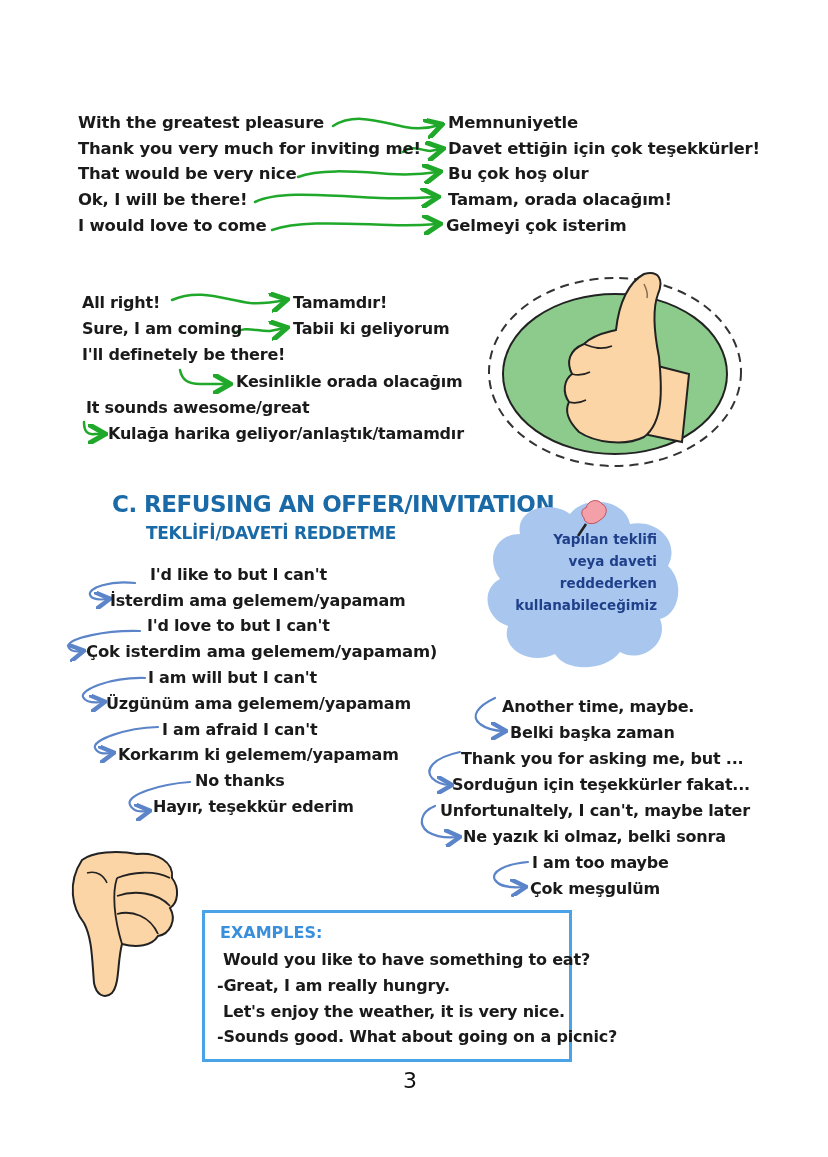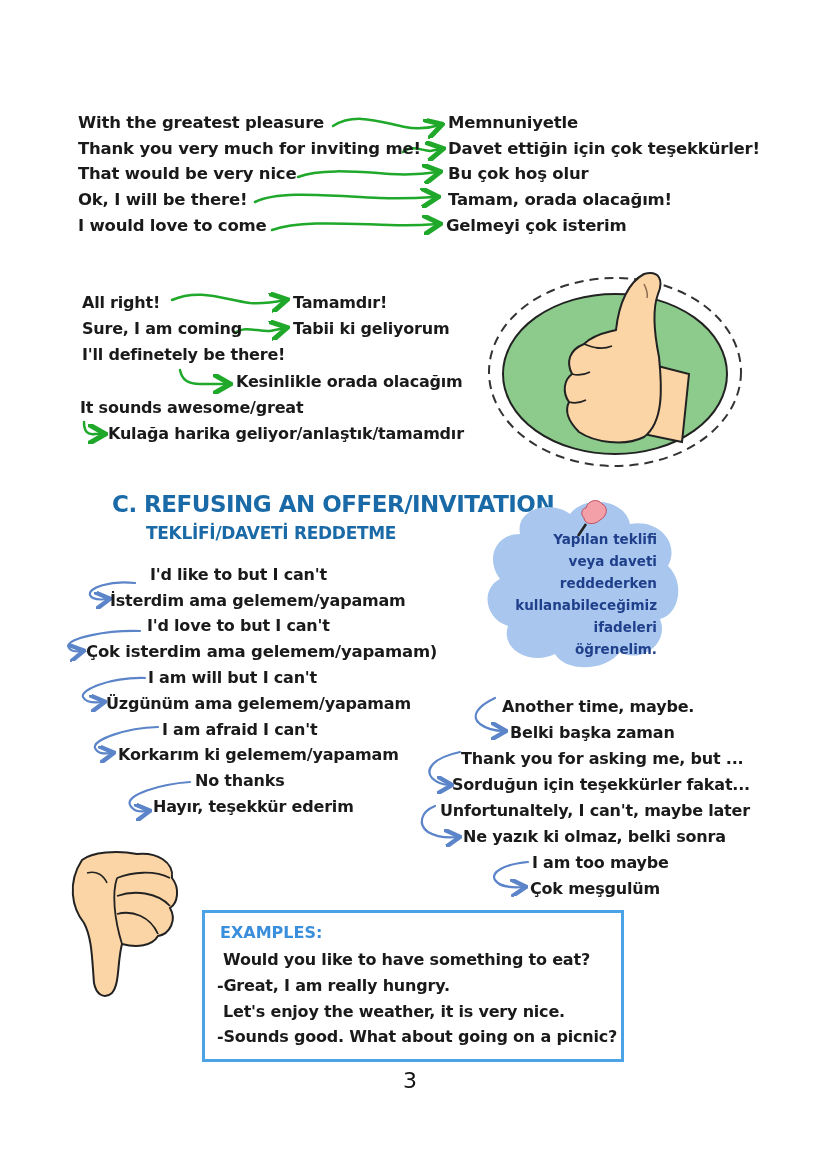--- a/index.html
+++ b/index.html
@@ -6,21 +6,21 @@
     html, body { width: 828px; height: 1157px; background: #ffffff; overflow: hidden; }
     body { position: relative; font-family: "DejaVu Sans", sans-serif; color: #1a1a1a; }
     .abs { position: absolute; white-space: nowrap; }
     .t { font-size: 16px; font-weight: bold; letter-spacing: -0.2px; line-height: 20px; }
     .t17 { font-size: 16.5px; }
     svg.ov { position: absolute; left: 0; top: 0; pointer-events: none; }
     .heading { color: #1a6aa8; font-weight: bold; }
     .h1 { font-size: 23px; letter-spacing: -0.5px; margin-left: 36px; }
     .h2 { font-size: 17px; letter-spacing: -0.3px; text-align: right; }
     .cloud-text { color: #1f3f8a; font-size: 13.5px; font-weight: bold; text-align: right; line-height: 22px; width: 150px; white-space: normal; }
-    .examples-box { position: absolute; left: 202px; top: 910px; width: 422px; height: 152px; border: 3px solid #4aa3e6; background: #fff; }
+    .examples-box { position: absolute; left: 202px; top: 910px; width: 370px; height: 152px; border: 3px solid #4aa3e6; background: #fff; }
     .ex-title { color: #3a8fdc; font-size: 16px; font-weight: bold; }
     .page-num { font-size: 22px; font-weight: normal; color: #111; }
   </style>
 </head>
 <body>
 
 <svg class="ov" width="828" height="1157">
   <defs>
     <marker id="ag" markerWidth="8" markerHeight="8" refX="6" refY="4" orient="auto">
       <path d="M0,0 L7,4 L0,8" fill="none" stroke="#1fa82a" stroke-width="2"></path>
@@ -66,21 +66,21 @@
   <div class="abs t t17" style="left:446px;top:216px">Gelmeyi çok isterim</div>
 </div>
 
 <div>
   <div class="abs t" style="left:82px;top:293px">All right!</div>
   <div class="abs t" style="left:293px;top:293px">Tamamdır!</div>
   <div class="abs t" style="left:82px;top:319px">Sure, I am coming</div>
   <div class="abs t" style="left:293px;top:319px">Tabii ki geliyorum</div>
   <div class="abs t" style="left:82px;top:345px">I'll definetely be there!</div>
   <div class="abs t" style="left:236px;top:372px">Kesinlikle orada olacağım</div>
-  <div class="abs t" style="left:80px;top:398px">It sounds awesome/great</div>
+  <div class="abs t" style="left:86px;top:398px">It sounds awesome/great</div>
   <div class="abs t" style="left:108px;top:424px">Kulağa harika geliyor/anlaştık/tamamdır</div>
 </div>
 
 <svg class="abs" style="left:484px;top:262px" width="262" height="212" viewBox="0 0 262 212">
   <ellipse cx="131" cy="110" rx="126" ry="94" fill="none" stroke="#333" stroke-width="2" stroke-dasharray="9,6"></ellipse>
   <ellipse cx="131" cy="112" rx="112" ry="80" fill="#8ccb8c" stroke="#222" stroke-width="2"></ellipse>
   <path d="M158,100 L205,112 L198,180 L150,170 Z" fill="#fbd5a5" stroke="#222" stroke-width="2"></path>
   <path d="M132,68 C135,40 145,20 160,12 C175,8 180,18 174,32 C168,48 170,70 175,95 C178,125 180,160 160,175 C140,185 110,180 95,170 C85,160 80,150 85,140 C78,130 80,118 88,112 C82,100 85,88 100,82 C110,72 125,70 132,68 Z" fill="#fbd5a5" stroke="#222" stroke-width="2"></path>
   <path d="M100,82 C110,86 118,88 128,84" fill="none" stroke="#222" stroke-width="1.8"></path>
   <path d="M88,112 C95,114 102,112 106,110" fill="none" stroke="#222" stroke-width="1.8"></path>
@@ -96,21 +96,20 @@
   <g>
     <path d="M106,30 L98,42" stroke="#222" stroke-width="2.5"></path>
     <path d="M106,14 C108,6 118,4 122,10 C128,12 128,22 120,26 C114,32 104,30 104,24 C100,20 102,14 106,14 Z" fill="#f4a0a8" stroke="#c05060" stroke-width="1"></path>
   </g>
 </svg>
 <div class="abs" style="left:507px;top:528px">
   <div class="cloud-text">Yapılan teklifi</div>
   <div class="cloud-text">veya daveti</div>
   <div class="cloud-text">reddederken</div>
   <div class="cloud-text">kullanabileceğimiz</div>
-  <div class="cloud-text">ifadeleri öğrenelim.</div>
 </div>
 
 <div>
   <div class="abs t" style="left:150px;top:565px">I'd like to but I can't</div>
   <div class="abs t" style="left:110px;top:591px">İsterdim ama gelemem/yapamam</div>
   <div class="abs t" style="left:147px;top:616px">I'd love to but I can't</div>
   <div class="abs t t17" style="left:86px;top:642px">Çok isterdim ama gelemem/yapamam)</div>
   <div class="abs t" style="left:148px;top:668px">I am will but I can't</div>
   <div class="abs t" style="left:106px;top:694px">Üzgünüm ama gelemem/yapamam</div>
   <div class="abs t" style="left:162px;top:720px">I am afraid I can't</div>

